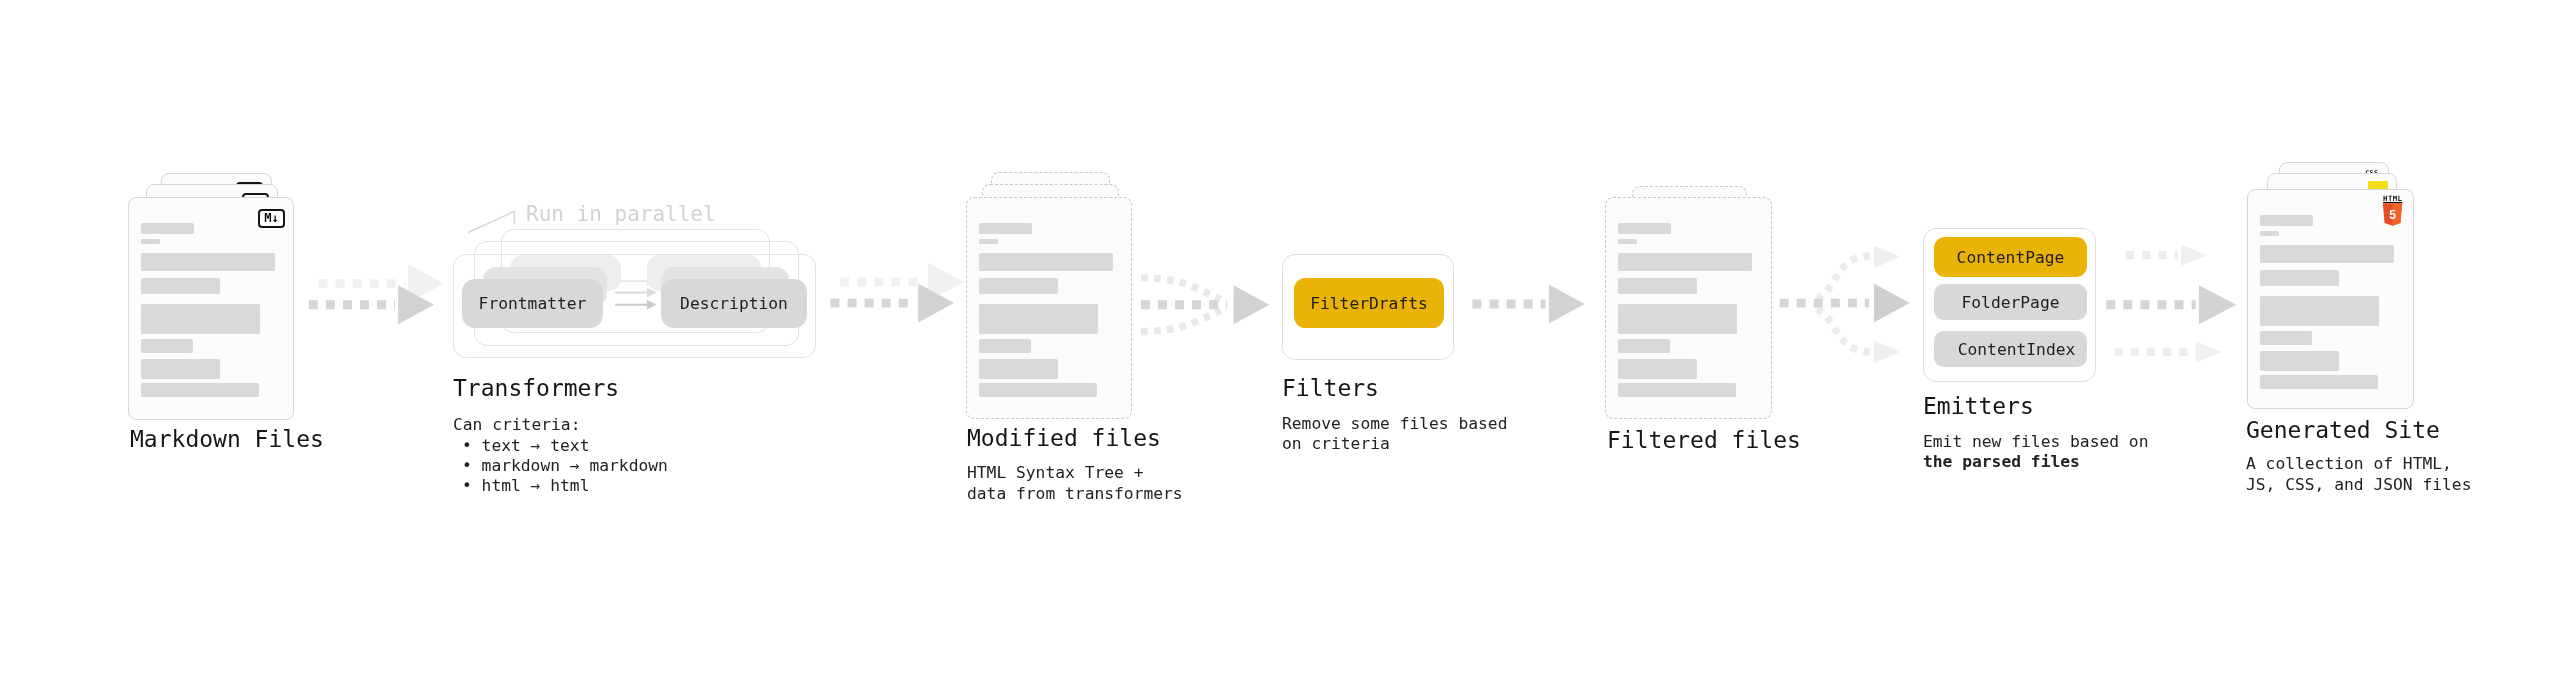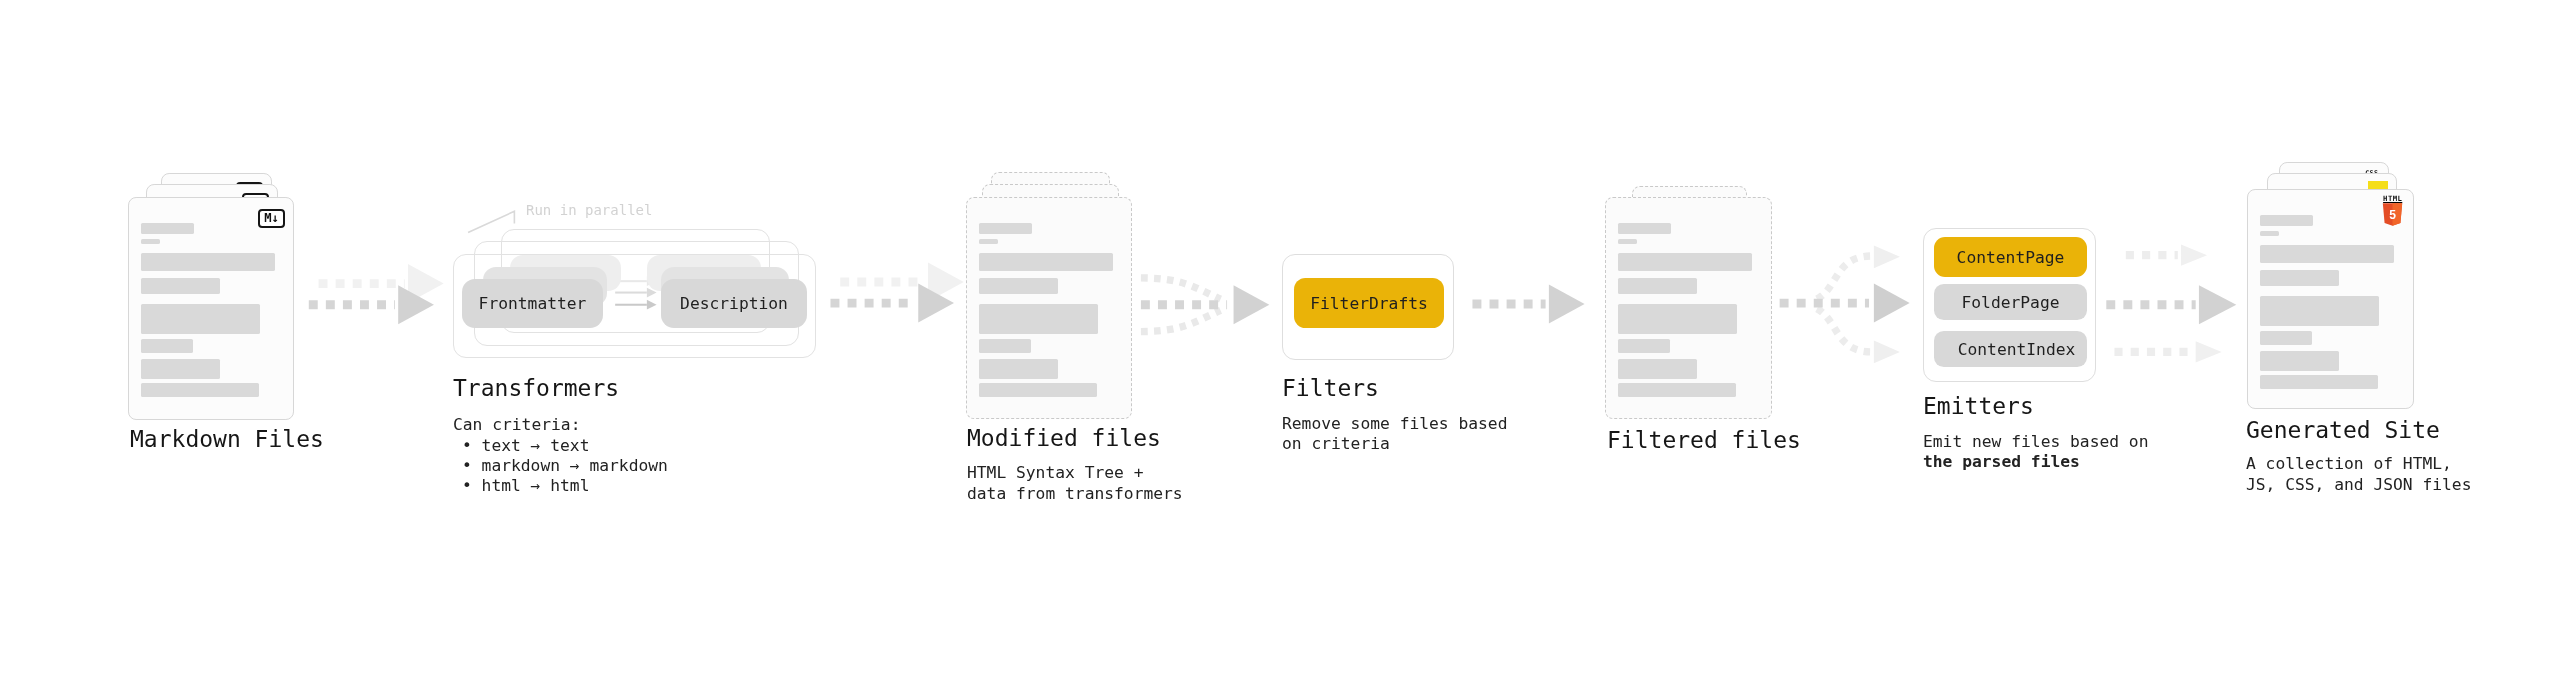--- a/index.html
+++ b/index.html
@@ -13,21 +13,21 @@
   #arrows{position:absolute;left:0;top:0;pointer-events:none;}
   .card{position:absolute;background:#fcfcfc;border:1.6px solid #d7d7d7;border-radius:8.1px;box-sizing:border-box;}
   .dcard{position:absolute;background:#fbfbfb;border:1.6px dashed #c9c9c9;border-radius:8.1px;box-sizing:border-box;}
   .bar{position:absolute;left:12.2px;background:#d9d9d9;border-radius:1.6px;}
   .pill{position:absolute;display:flex;align-items:center;justify-content:center;
         border-radius:13px;font-size:16.3px;color:#1f1f1f;box-sizing:border-box;white-space:nowrap;}
   .layerbox{position:absolute;border:1.6px solid #e2e2e2;border-radius:13px;box-sizing:border-box;background:transparent;}
   .panel{position:absolute;border:1.6px solid #dedede;border-radius:13px;background:#ffffff;box-sizing:border-box;}
   .title{position:absolute;font-size:23px;color:#161616;line-height:1.15;white-space:nowrap;}
   .desc{position:absolute;font-size:16.3px;color:#222222;line-height:1.25;white-space:nowrap;}
-  .annot{position:absolute;font-size:14px;color:#d2d2d2;white-space:nowrap;}
+  .annot{position:absolute;font-size:21px;color:#d2d2d2;white-space:nowrap;}
   .mdbadge{position:absolute;top:8.1px;right:8.1px;border:2px solid #151515;border-radius:4.1px;
            background:#ffffff;color:#111111;font-weight:700;font-size:12.2px;line-height:14px;padding:0.8px 4.1px;}
   .cssbadge{position:absolute;top:7px;right:9.8px;text-align:right;}
   .cssbadge .txt{font-size:6.5px;font-weight:700;color:#111;line-height:6.5px;letter-spacing:0.4px;}
   .cssbadge .bar-blue{width:16.3px;height:3.3px;background:#264de4;margin-top:0.8px;}
   .jsbadge{position:absolute;top:6.5px;right:8.1px;width:19.5px;height:9.8px;background:#f5de19;}
   .html5badge{position:absolute;top:4.9px;right:9.8px;width:21px;text-align:center;text-decoration:underline;}
   .html5badge .txt{font-size:7.3px;font-weight:700;color:#111;line-height:8.1px;letter-spacing:0.4px;}
 </style>
 </head>

